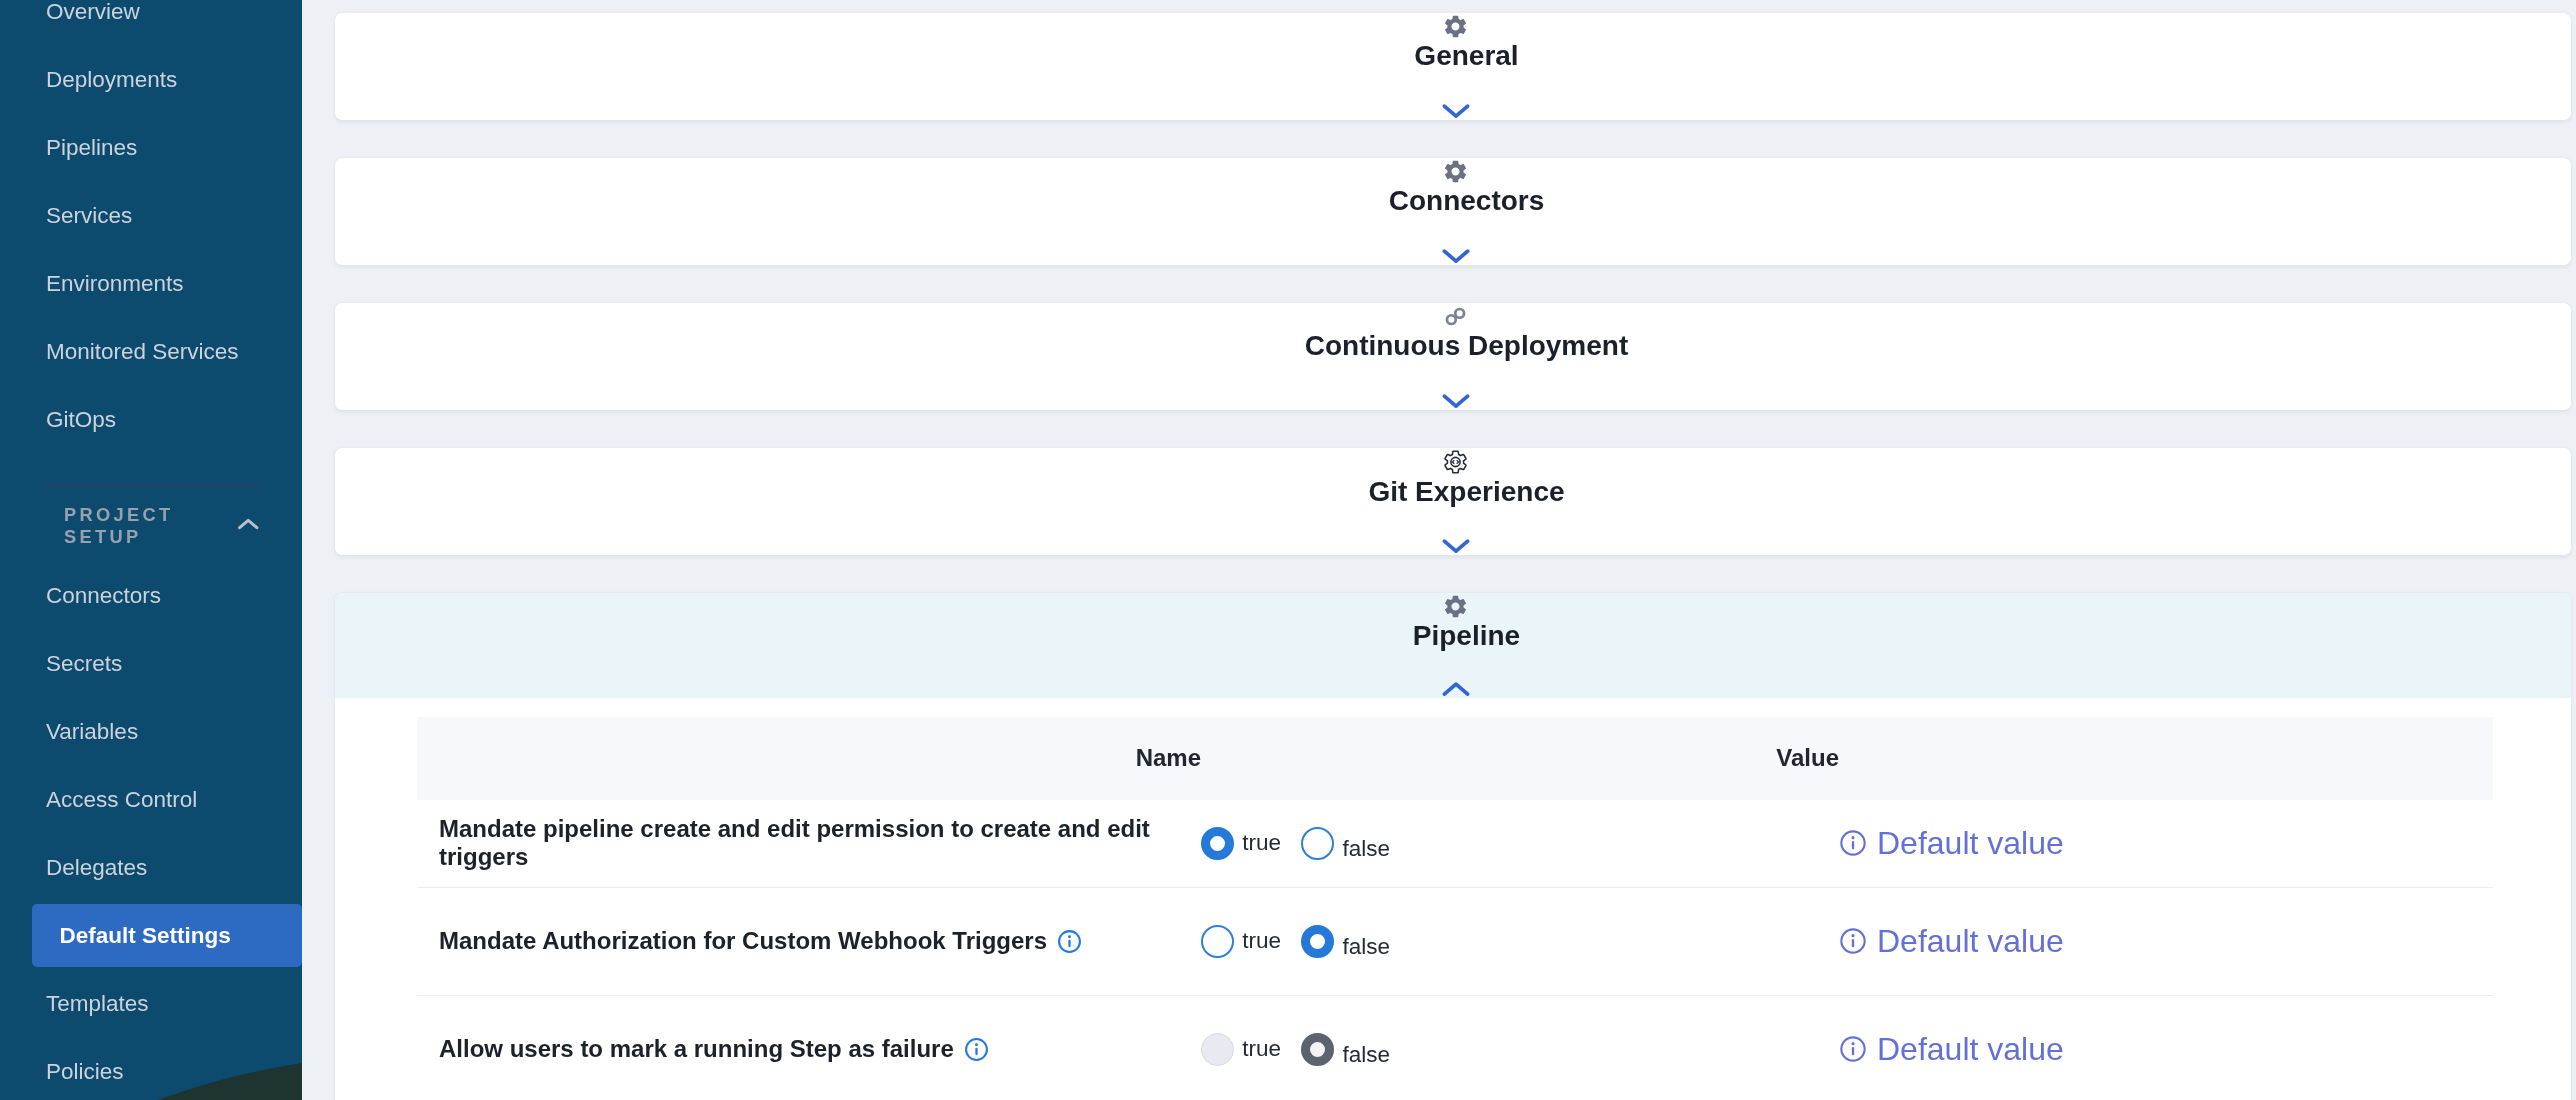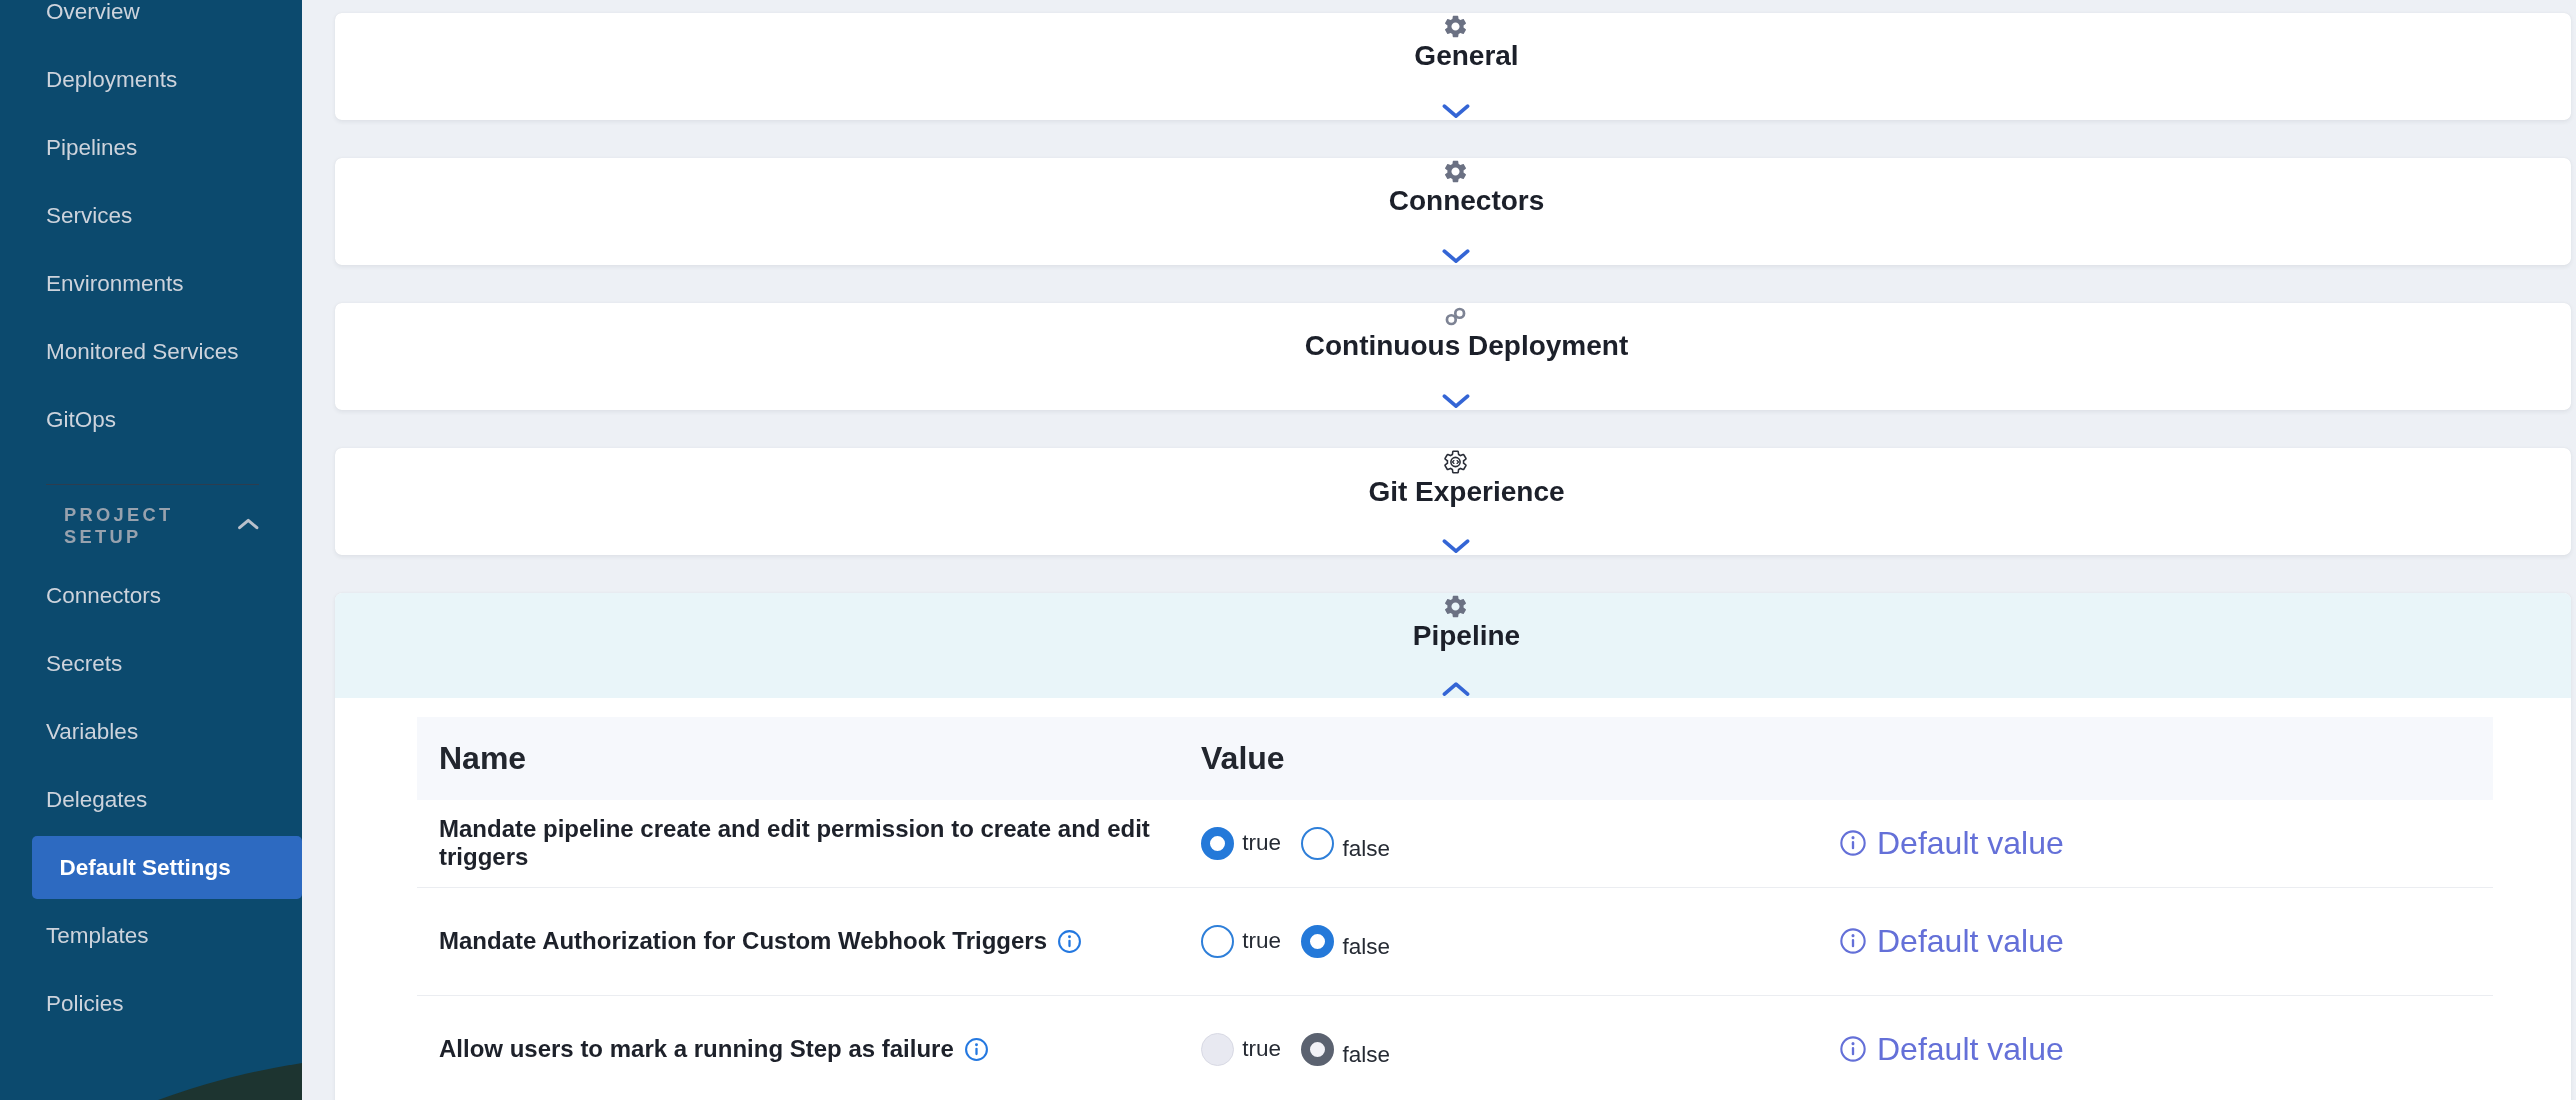--- a/index.html
+++ b/index.html
@@ -78,21 +78,21 @@
 
   
   .settings-table { margin:18.3px 78px 0 82px; }
   .trow {
     display:grid;
     grid-template-columns:762px 638px 1fr;
     align-items:center;
     padding-left:22px;
   }
   .thead { background:#f6f8fc; height:83px; }
-  .th { font-size:32px; font-weight:700; color:#22262e; }
+  .th { font-size:24px; font-weight:700; color:#22262e;text-align:right; }
   .row1 { height:87px; }
   .row2, .row3 { height:108px; border-top:0.8px solid #ebedf1; }
   .row-name {
     font-size:24px; font-weight:700; color:#1d212a;
     display:flex; align-items:center;
   }
   .info-icon { margin-left:10px; display:inline-flex; cursor:pointer; }
   .value-cell { display:flex; align-items:center; }
   .radio { width:33px; height:33px; border-radius:50%; background:#ffffff; flex:0 0 33px; cursor:pointer; }
   .radio.sel { border:9.2px solid #2479d9; }
@@ -125,20 +125,21 @@
       <svg width="22.5" height="14" viewBox="0 0 27 17">
           <polyline points="3,13 13.5,4 24,13" fill="none" stroke="#b9c0cb" stroke-width="3.6" stroke-linecap="round" stroke-linejoin="round"></polyline>
         </svg>
     </span>
   </div>
 
   <nav class="proj-nav">
     <div class="side-item">Connectors</div>
     <div class="side-item">Secrets</div>
     <div class="side-item">Variables</div>
+    <div class="side-item">Access Control</div>
     <div class="side-item">Delegates</div>
     <div class="side-item selected-wrap">
       <span class="sel-pill">Default Settings</span>
     </div>
     <div class="side-item">Templates</div>
     <div class="side-item">Policies</div>
   </nav>
 
   <div class="hill"></div>
 </aside>

